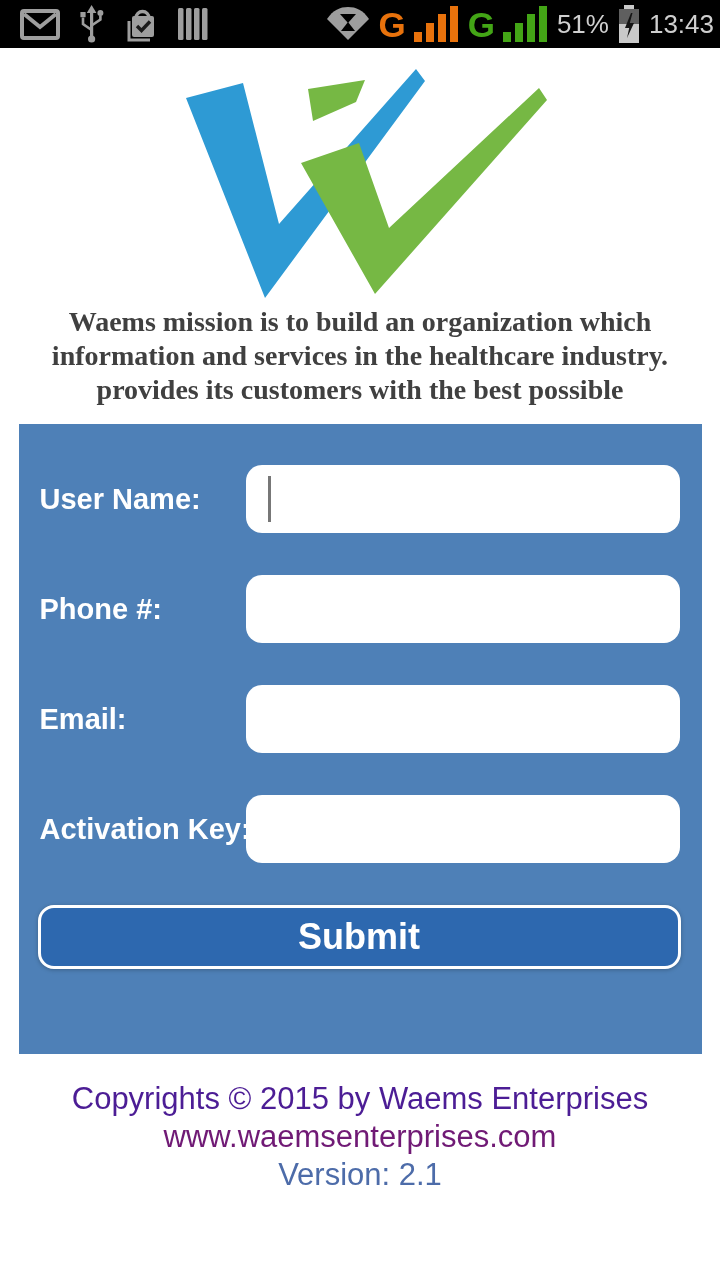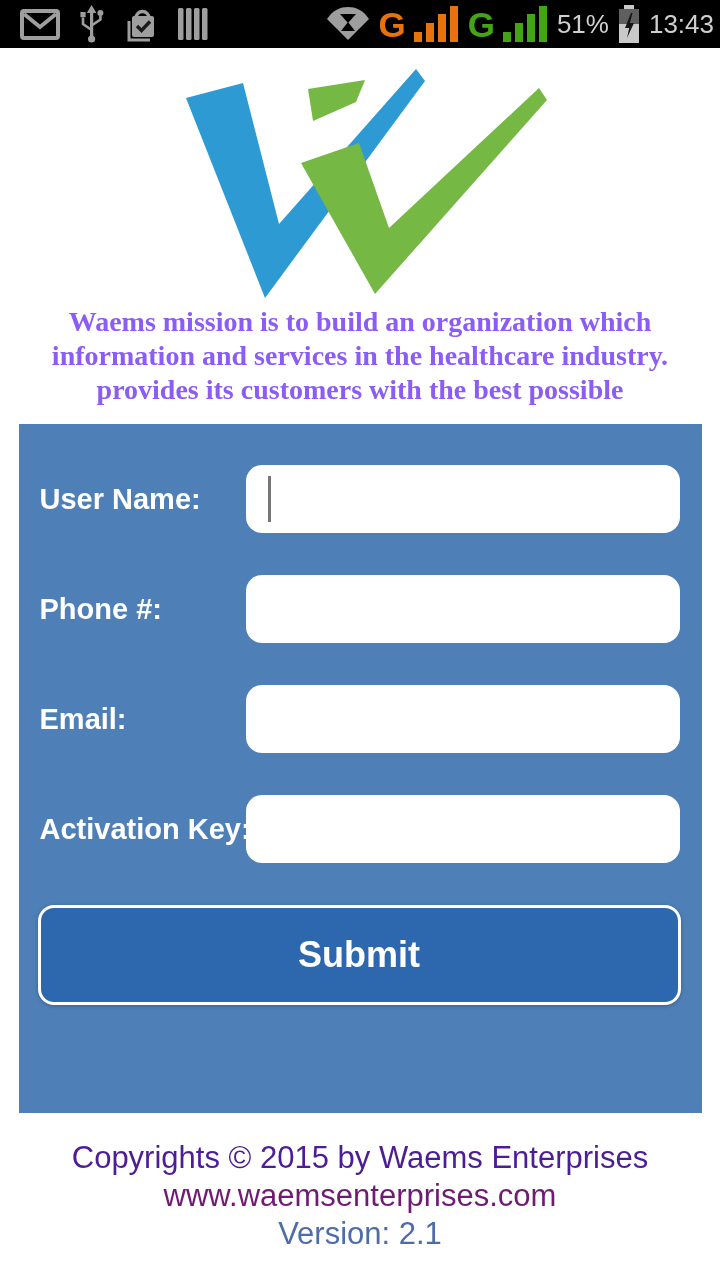--- a/index.html
+++ b/index.html
@@ -16,28 +16,28 @@
   .sb-right{display:flex;align-items:center;gap:8px;}
   .sb-txt{color:#cfcfcf;font-size:26px;letter-spacing:0;}
   .sb-g{font-size:35px;font-weight:bold;line-height:1;}
   .sb-g.orange{color:#E8720C;}
   .sb-g.green{color:#43A516;}
   .sb-icon{display:block;}
   
   .logo{display:block;margin:18px auto 0 auto;}
   
   .mission{
-    margin-top:4px;text-align:center;color:#8b5cf6;
+    margin-top:4px;text-align:center;color:#404040;
     font-family:"Liberation Serif", serif;font-weight:bold;
     font-size:28px;line-height:34px;
   }
   
   .panel{
     width:683px;margin:17px auto 8px auto;background:#4E80B7;
-    box-sizing:border-box;padding-top:41px;padding-bottom:108px;
+    box-sizing:border-box;padding-top:41px;padding-bottom:85px;
   }
   .form-row{
     display:flex;align-items:center;height:68px;
     margin:0 22px 42px 21px;
   }
   .form-label{
     width:206px;flex:none;color:#ffffff;font-weight:bold;
     font-size:29px;white-space:nowrap;
   }
   .field{
@@ -46,21 +46,21 @@
   }
   .field input{
     border:none;outline:none;background:transparent;width:100%;height:100%;
     padding:0 22px;font-size:28px;border-radius:16px;box-sizing:border-box;
     color:#222;font-family:"Liberation Sans", sans-serif;
   }
   .caret{
     position:absolute;left:22px;top:11px;width:3px;height:46px;background:#777;
   }
   .submit-btn{
-    display:block;box-sizing:border-box;height:100px;
+    display:block;box-sizing:border-box;height:64px;
     margin:1px 21px 0 19px;width:calc(100% - 40px);
     background:#2D68AF;border:3px solid #ffffff;border-radius:16px;
     color:#ffffff;font-weight:bold;font-size:36px;
     font-family:"Liberation Sans", sans-serif;
     box-shadow:0 1px 4px rgba(0,0,0,0.25);cursor:pointer;
   }
   
   .footer{margin-top:26px;text-align:center;font-size:31px;line-height:38px;}
   .footer .copyright{color:#4c1d95;}
   .footer .website{color:#701a75;}

